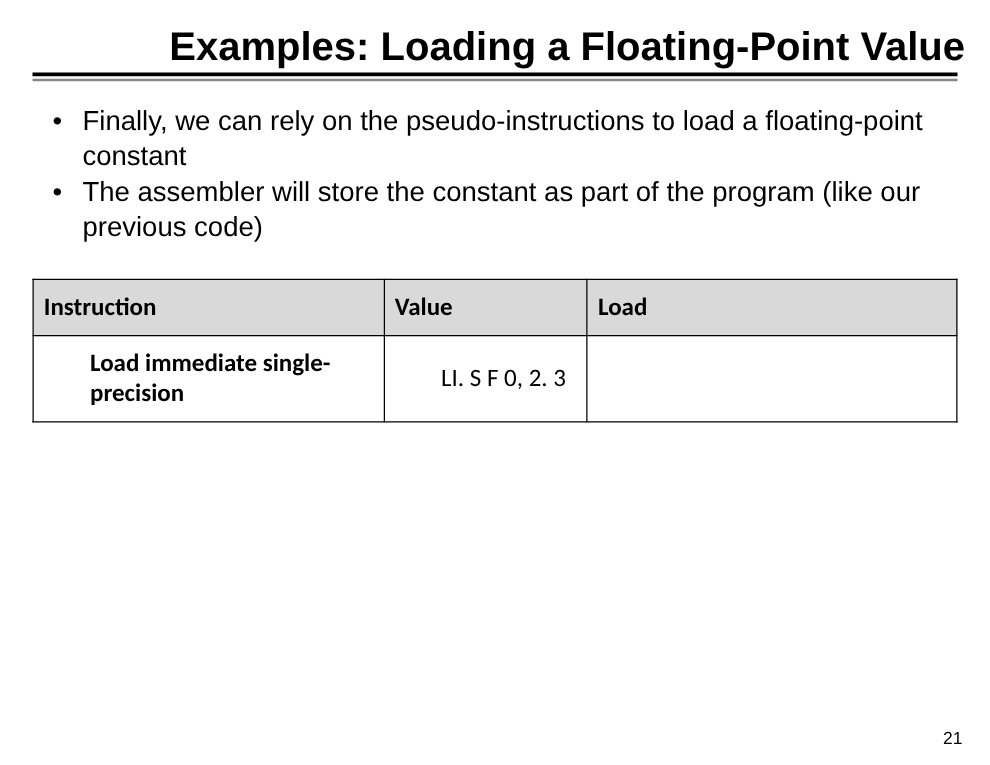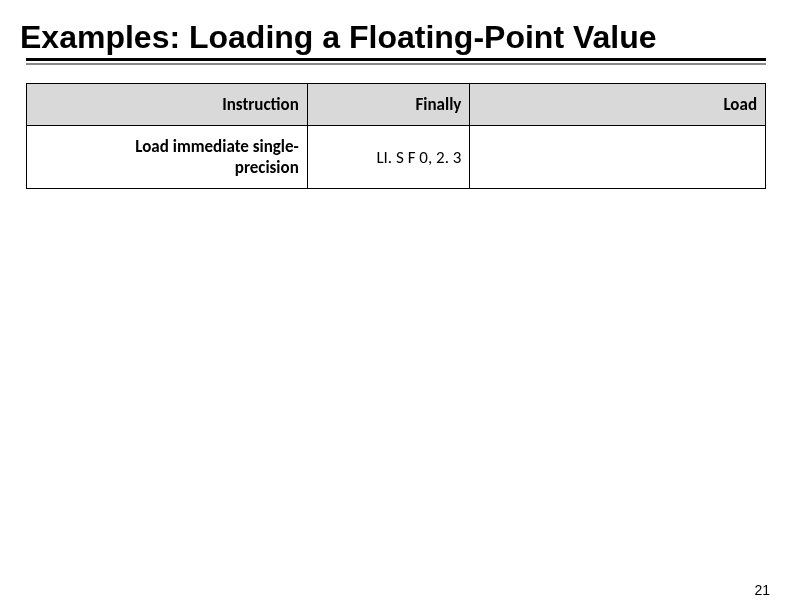--- a/index.html
+++ b/index.html
@@ -10,21 +10,21 @@
     font-family: Arial, Helvetica, sans-serif;
     position: relative;
   }
   .slide {
     width: 100%;
     height: 100%;
     padding: 18px 20px 0 20px;
     position: relative;
   }
   .title {
-    text-align: left;
+    text-align: right;
     font-size: 32px;
     font-weight: bold;
     color: #000;
     line-height: 1.2;
     margin-bottom: 2px;
   }
   .underline {
     height: 3px;
     background: #000;
     margin: 0 6px 2px 6px;
@@ -59,23 +59,23 @@
     margin: 0 6px;
     border-collapse: collapse;
     table-layout: fixed;
   }
   col.c1 { width: 38%; }
   col.c2 { width: 22%; }
   col.c3 { width: 40%; }
   th, td {
     border: 1.5px solid #000;
     padding: 10px 8px;
-    text-align: right;
+    text-align: left;
     vertical-align: middle;
-    font-size: 17px;
+    font-size: 20px;
   }
   th {
     background: #d9d9d9;
     font-weight: bold;
     font-family: Calibri, Arial, sans-serif;
   }
   td {
     font-family: Calibri, Arial, sans-serif;
     font-weight: bold;
     padding-left: 45px;
@@ -92,31 +92,35 @@
   }
 </style>
 </head>
 <body>
 
 <div class="slide">
   <h1 class="title">Examples: Loading a Floating-Point Value</h1>
   <div class="underline"></div>
   <div class="underline-shadow"></div>
 
+  <ul class="bullets">
+    <li>Finally, we can rely on the pseudo-instructions to load a floating-point constant</li>
+    <li>The assembler will store the constant as part of the program (like our previous code)</li>
+  </ul>
 
   <table>
     <colgroup>
       <col class="c1">
         <col class="c2">
         <col class="c3">
     </colgroup>
     <thead>
       <tr>
         <th>Instruction</th>
-        <th>Finally</th>
+        <th>Value</th>
         <th>Load</th>
       </tr>
     </thead>
     <tbody>
       <tr>
         <td>Load immediate single-precision</td>
         <td class="syntax">LI. S   F 0, 2. 3</td>
         <td></td>
       </tr>
     </tbody>

